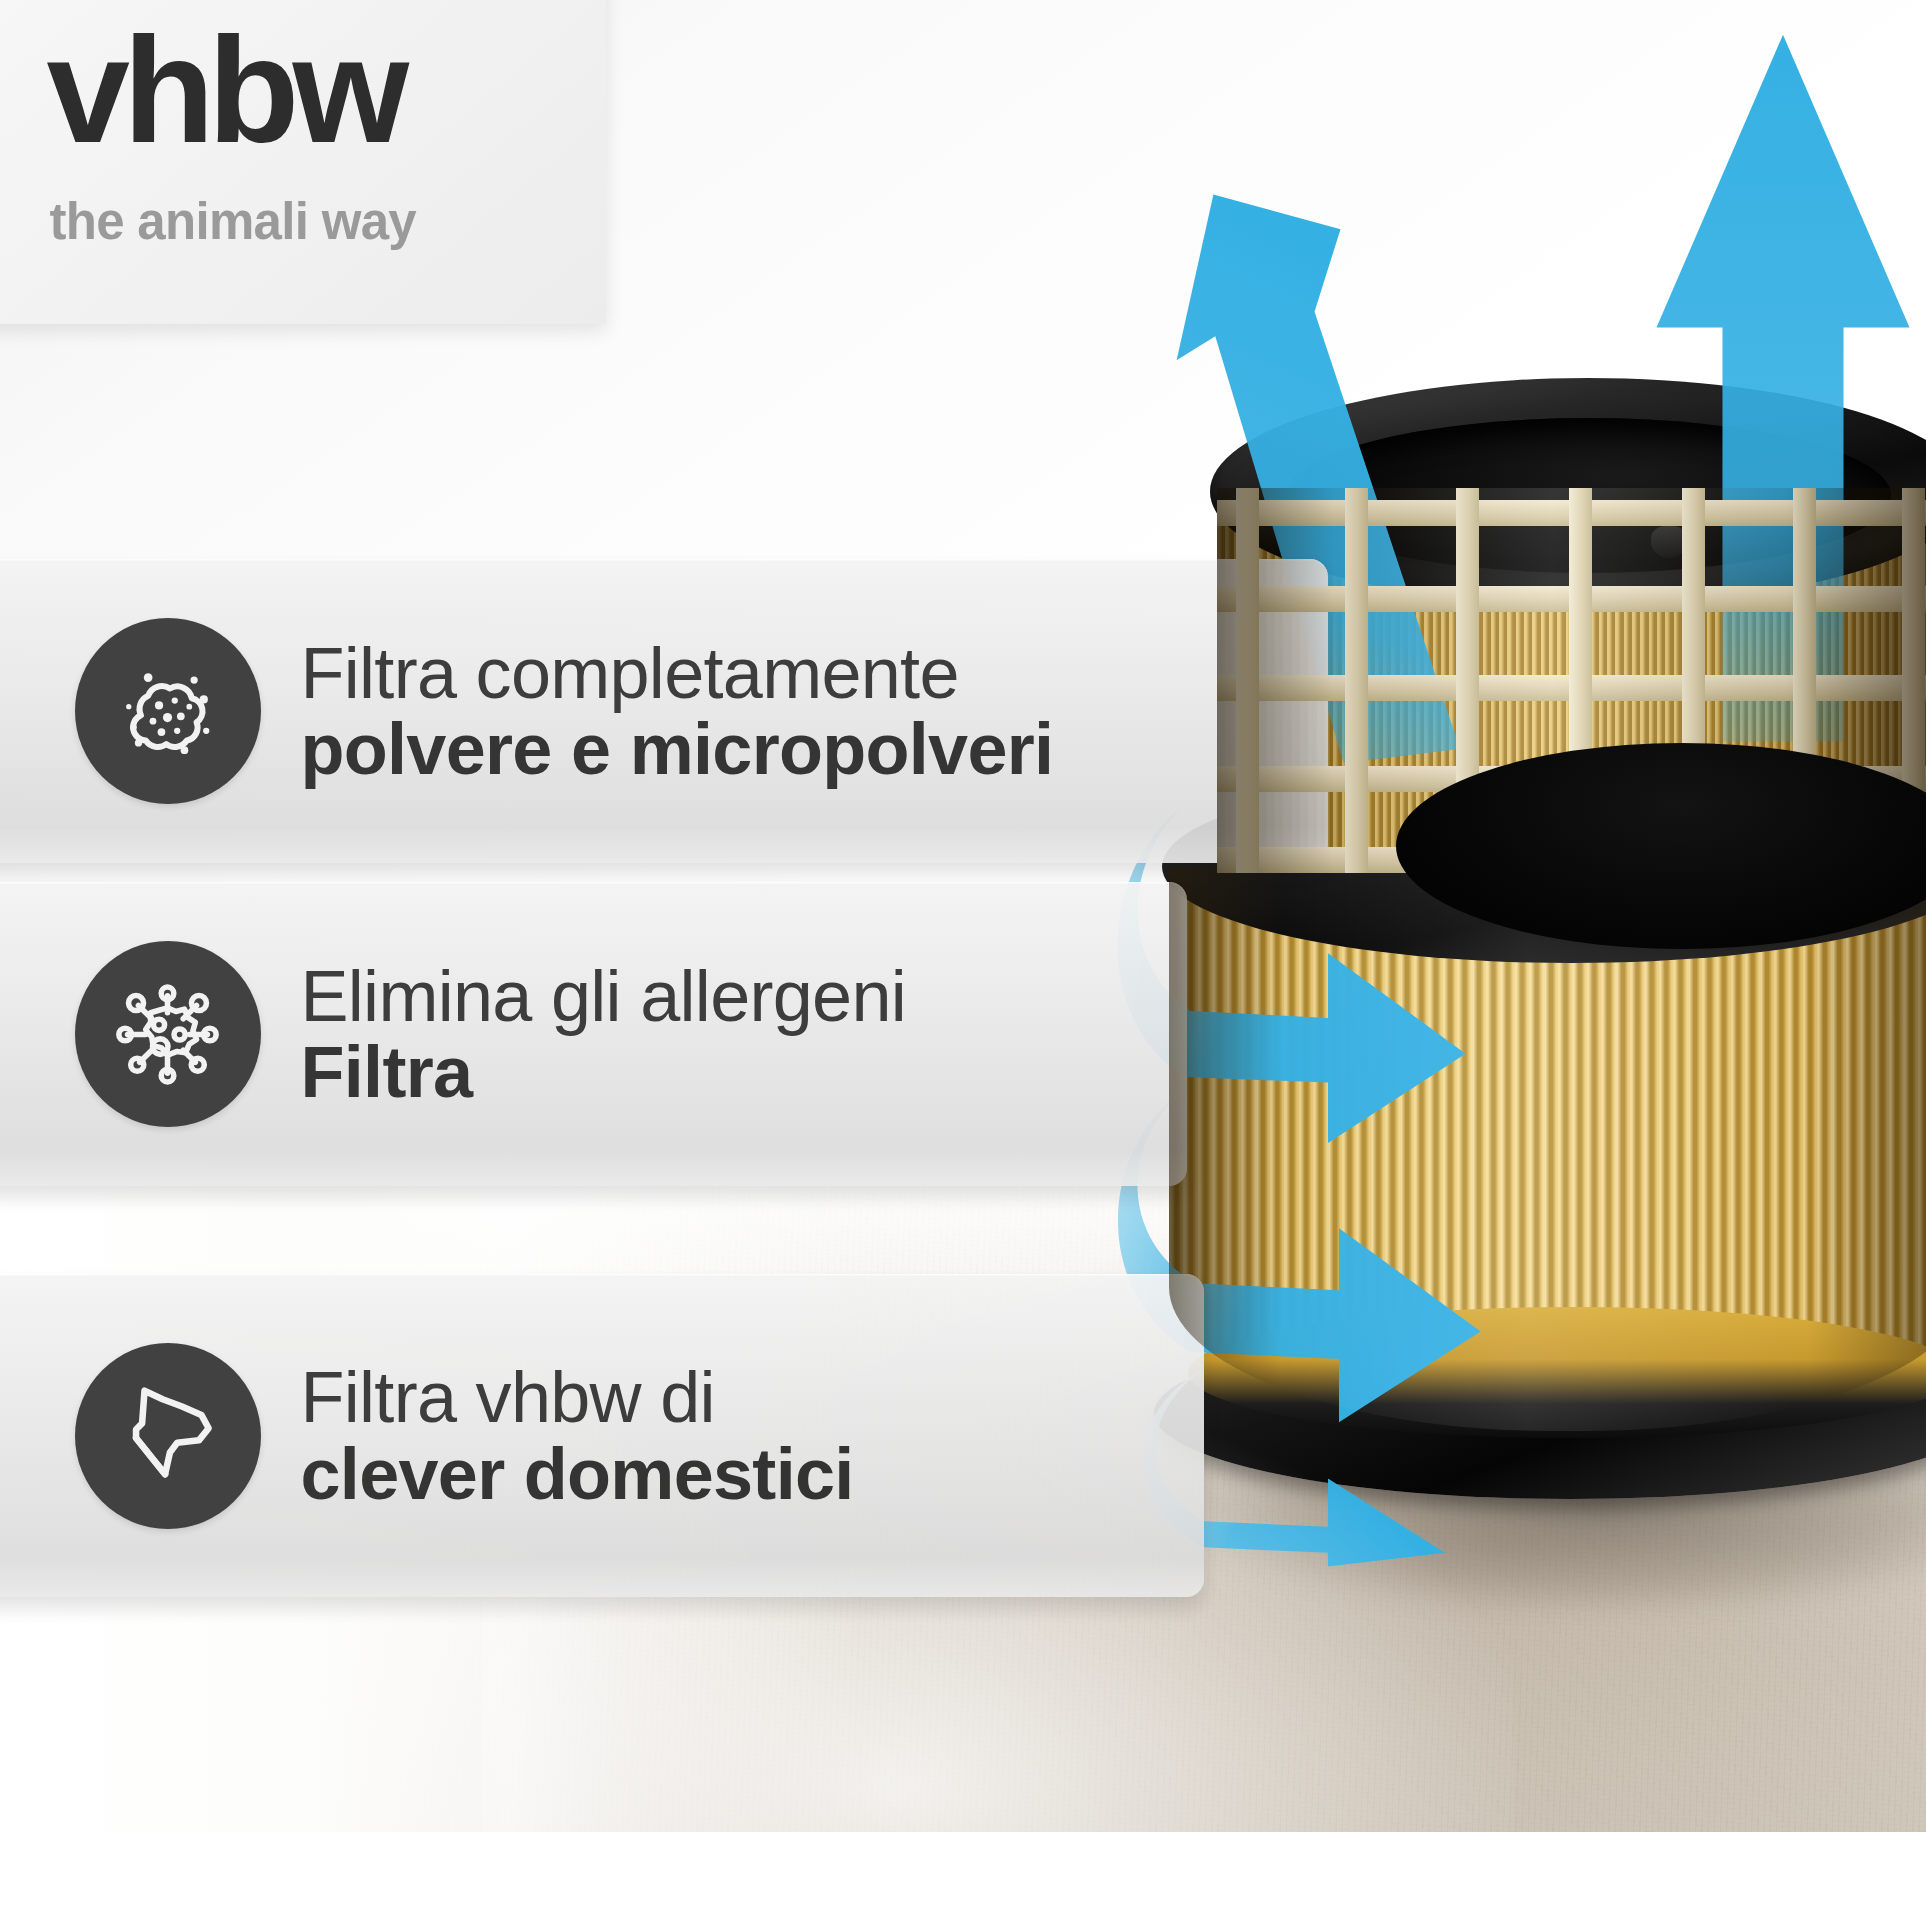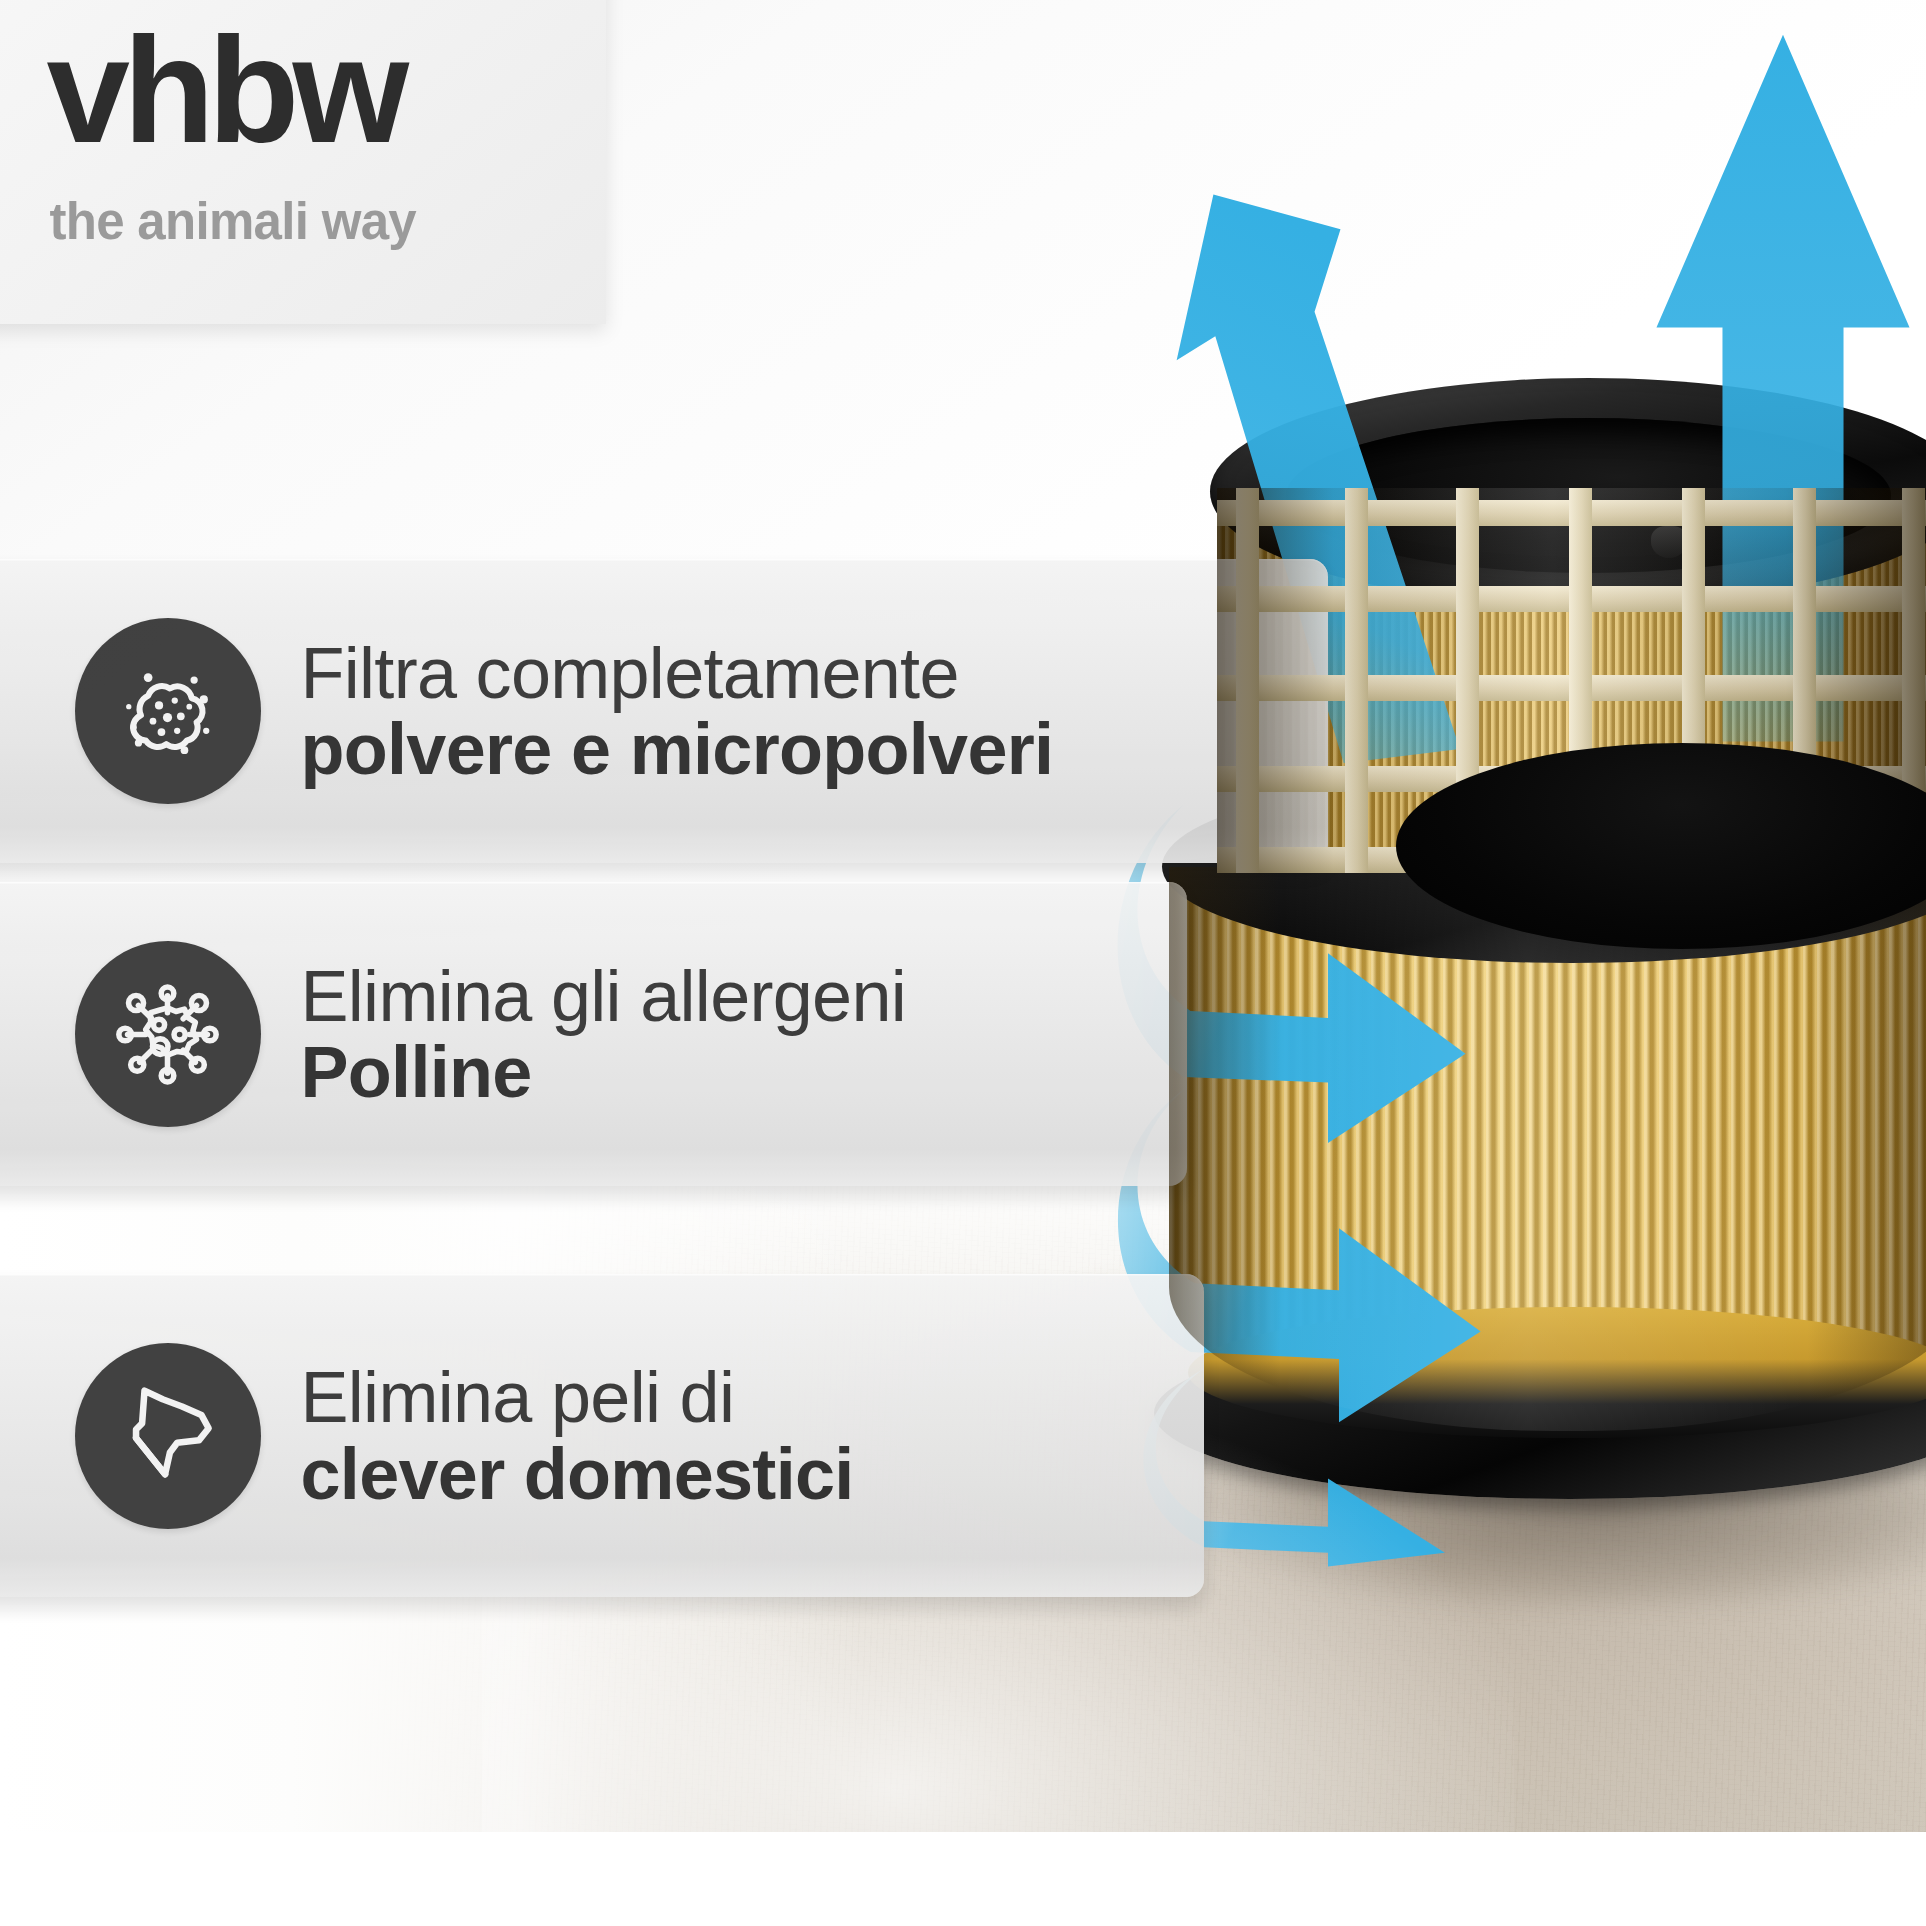--- a/index.html
+++ b/index.html
@@ -338,32 +338,32 @@
           <circle cx="76" cy="24" r="6.2"></circle>
         <circle cx="25" cy="75" r="5.4"></circle>
           <circle cx="75" cy="75" r="5.4"></circle>
         <circle cx="43" cy="42" r="4.6"></circle>
           <circle cx="60" cy="50" r="4.6"></circle>
         <circle cx="44" cy="60" r="6.4"></circle>
       </svg>
     </div>
     <div class="feat-text">
       <span class="feat-line1">Elimina gli allergeni</span>
-      <span class="feat-line2">Polline</span>
+      <span class="feat-line2">Filtra</span>
     </div>
   </div>
 
   <div class="panel translucent" style="top:1274px;height:323px;width:1231px;">
     <div class="icon-circle">
       <svg viewBox="0 0 100 100" fill="none" stroke="#f2f2f2" stroke-width="5.4" stroke-linejoin="round" stroke-linecap="round">
         <path d="M31 13 L29 40 L24 45 L24 52 L48 82 L52 64 L58 56 L76 54 L84 44 L78 33
                  L62 26 L46 20 Z"></path>
         <path d="M24 52 L48 82"></path>
       </svg>
     </div>
     <div class="feat-text">
-      <span class="feat-line1">Elimina peli di</span>
+      <span class="feat-line1">Filtra vhbw di</span>
       <span class="feat-line2">clever domestici</span>
     </div>
   </div>
 
 </div>
 
 
 </body></html>

